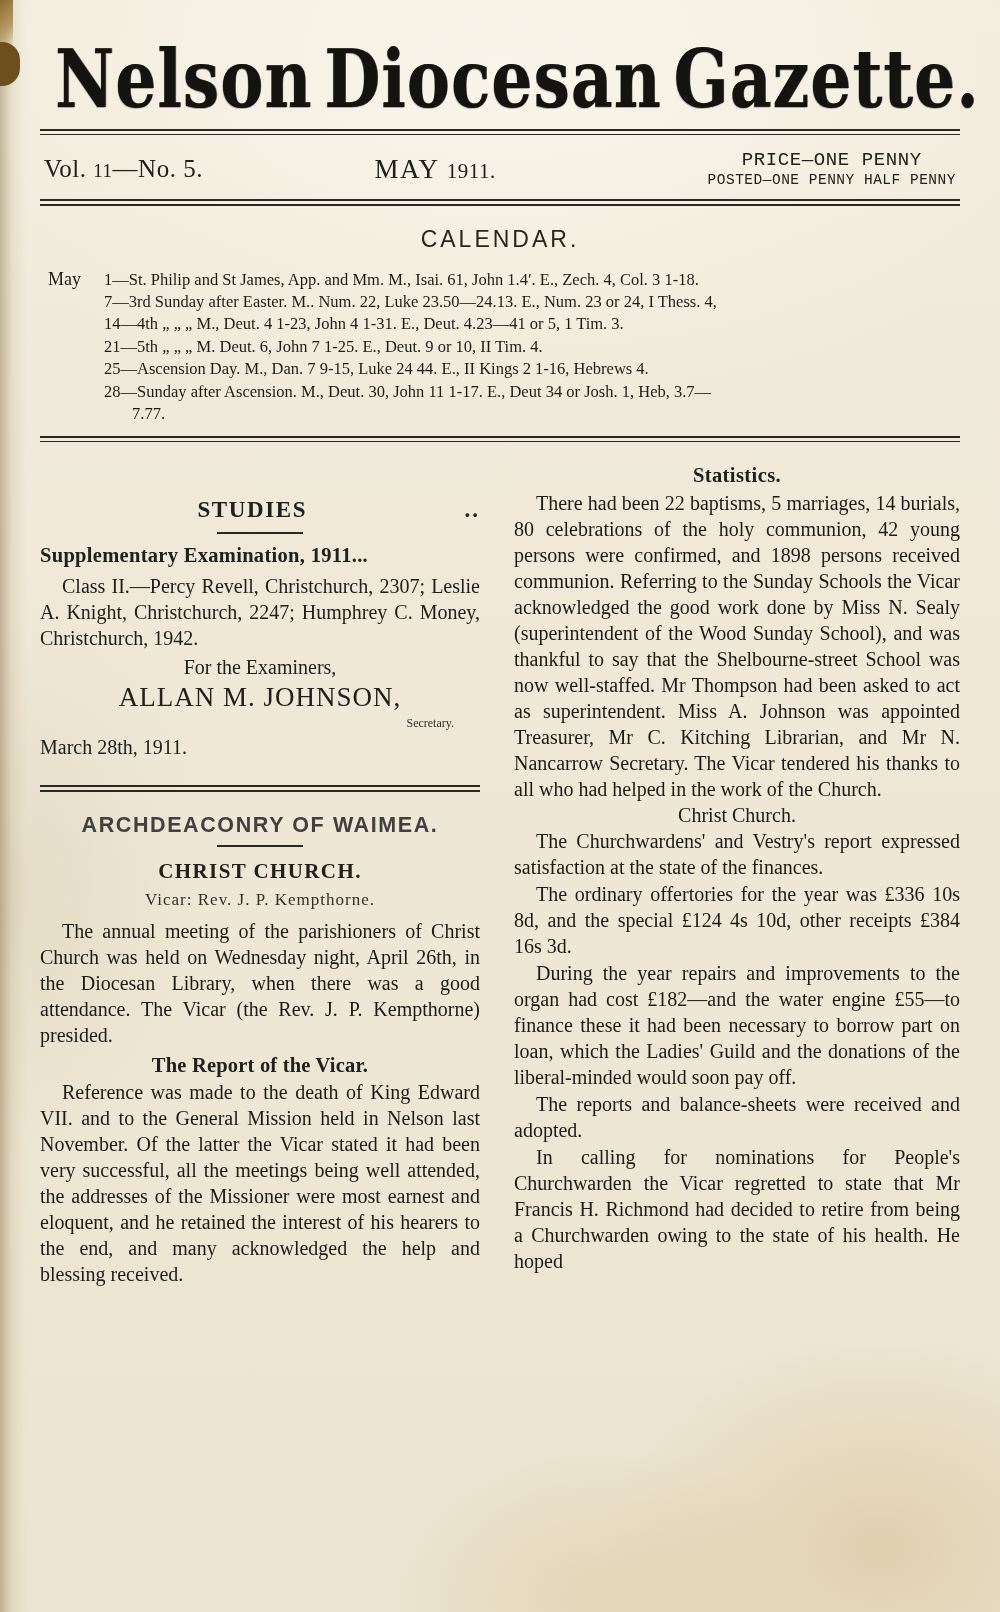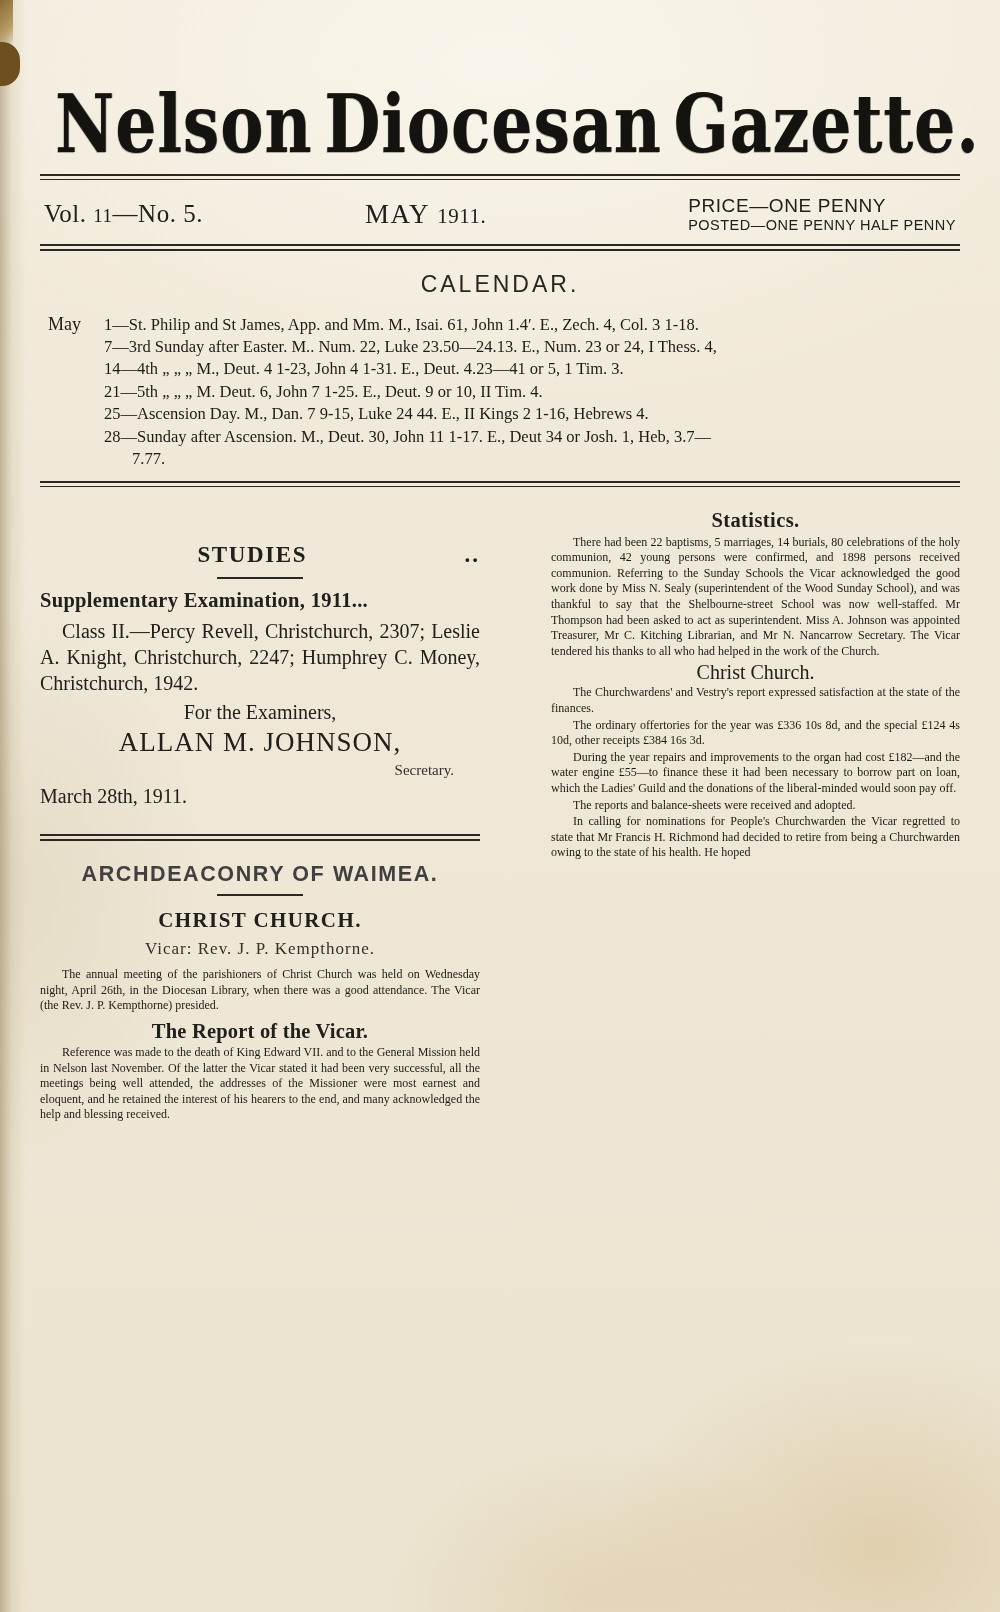--- a/index.html
+++ b/index.html
@@ -56,21 +56,21 @@
   .content {
     position: relative;
     padding: 0 40px;
     height: 100%;
     box-sizing: border-box;
   }
 
   
   .masthead {
     text-align: left;
-    padding-top: 84px;
+    padding-top: 39px;
   }
   .masthead-title {
     font-family: "DejaVu Serif", "Liberation Serif", serif;
     font-weight: bold;
     font-style: normal;
     font-size: 66px;
     letter-spacing: 1px;
     line-height: 1;
     color: #141310;
     white-space: nowrap;
@@ -113,21 +113,22 @@
   .vol .sm { font-size: 19px; }
   .issue-date {
     font-family: "Liberation Serif", serif;
     font-size: 27px;
     letter-spacing: 1.5px;
     white-space: nowrap;
     margin-left: -40px;
   }
   .issue-date .yr { font-size: 21px; letter-spacing: 0.5px; }
   .price {
-    font-family: Liberation Sans, sans-serif;
+    text-align: center;
+    font-family: Liberation Mono, monospace;
     line-height: 1.15;
     white-space: nowrap;
   }
   .price .p1 { font-size: 19px; letter-spacing: 0.6px; display: block; }
   .price .p2 { font-size: 14.5px; letter-spacing: 0.5px; display: block; }
 
   .rule-triple {
     height: 9px;
     position: relative;
     margin-bottom: 6px;
@@ -188,21 +189,21 @@
   
   .columns {
     display: flex;
     gap: 34px;
     margin-top: 18px;
   }
   .col {
     width: 440px;
     flex: 0 0 440px;
   }
-  .col-right { flex: 1 1 auto; width: auto; margin-left: 37px; }
+  .col-right { flex: 1 1 auto; width: auto; }
 
   h2.head-serif-bold {
     font-family: "Liberation Serif", serif;
     font-weight: bold;
     font-size: 23px;
     letter-spacing: 1.6px;
     text-align: center;
     margin: 6px 0 0 0;
     line-height: 1.24;
   }
@@ -246,21 +247,21 @@
     text-align: center;
     font-family: "Liberation Serif", serif;
     font-size: 17px;
     letter-spacing: 1px;
     margin: 4px 0 8px 0;
     color: #33302a;
   }
 
   p.body {
     font-family: "Liberation Serif", serif;
-    font-size: 12px;
+    font-size: 20px;
     line-height: 1.30;
     margin: 0 0 1px 0;
     text-align: justify;
     text-justify: inter-word;
     text-indent: 22px;
     color: #1d1b16;
     hyphens: manual;
   }
 
   .class-line {
@@ -281,21 +282,21 @@
     text-align: center;
     font-family: "Liberation Serif", serif;
     font-size: 27px;
     letter-spacing: 1px;
     line-height: 1.3;
   }
   .sig-role {
     text-align: right;
     padding-right: 26px;
     font-family: "Liberation Serif", serif;
-    font-size: 15px;
+    font-size: 12px;
     line-height: 1.4;
     color: #33302a;
   }
   .date-line {
     font-family: "Liberation Serif", serif;
     font-size: 20px;
     margin-top: 4px;
   }
 
   .rule-section {

